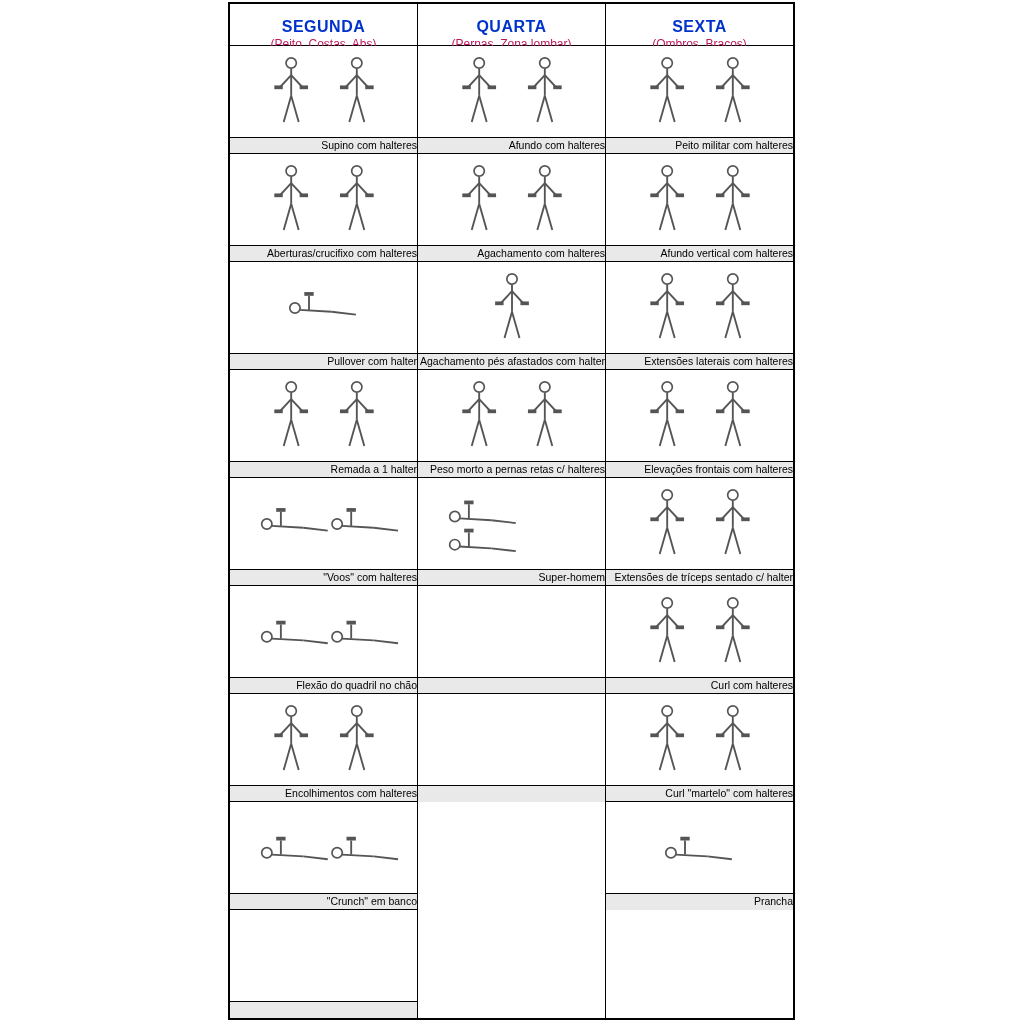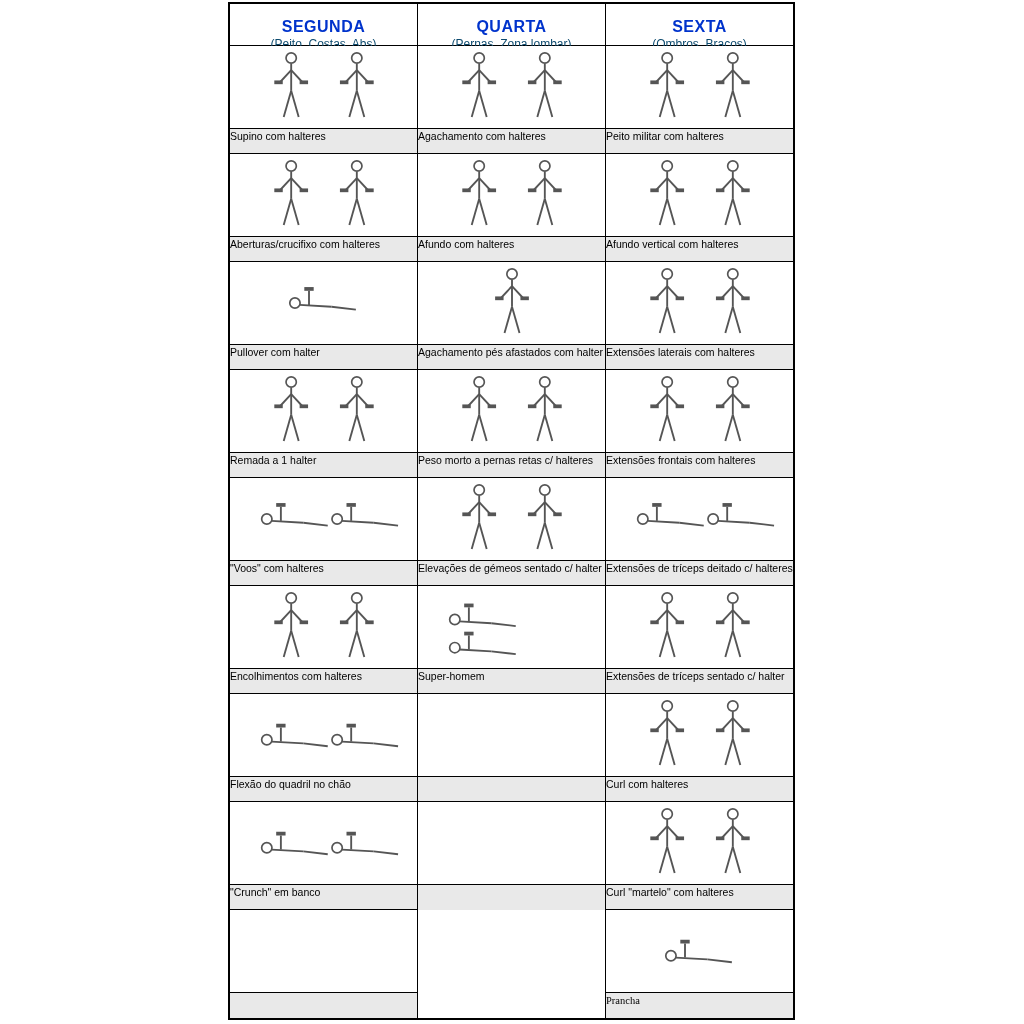--- a/index.html
+++ b/index.html
@@ -4,27 +4,27 @@
 <style>
   * { box-sizing: border-box; margin: 0; padding: 0; }
   html, body { width: 1024px; height: 1024px; background: #fff; font-family: "Liberation Sans", sans-serif; }
   .sheet { position: relative; width: 1024px; height: 1024px; background: #fff; }
   .table { position: absolute; left: 228px; top: 2px; width: 567px; height: 1018px;
            border: 2px solid var(--border, #000); display: flex; background: #fff; }
   .col { flex: 1 1 0; border-right: 1px solid var(--border, #000); display: flex; flex-direction: column; min-width: 0; }
   .col:last-child { border-right: none; }
   .hdr { height: 42px; border-bottom: 1px solid var(--border, #000); text-align: center; padding-top: 14px; }
   .day { color: var(--day_text, #0033cc); font-weight: bold; font-size: 16px; letter-spacing: 0.5px; }
-  .mus { font-size: 12px; color: #0c4a6e; margin-top: 1px; }
+  .mus { font-size: 12px; color: #be185d; margin-top: 1px; }
   .cell { height: 108px; display: flex; flex-direction: column; }
   .art { flex: 1 1 auto; display: flex; align-items: center; justify-content: center; overflow: hidden; background: #fff; }
-  .caption { height: 26px; line-height: 15px; font-size: 10.5px; color: #000; text-align: left;
+  .caption { height: 17px; line-height: 15px; font-size: 10.5px; color: #000; text-align: right;
              background: var(--caption_bg, #e9e9e9); border-top: 1px solid var(--border, #000);
              border-bottom: 1px solid var(--border, #000); overflow: hidden; white-space: nowrap; }
-  .cell:last-child .caption { border-bottom: none; font-family: Liberation Serif, serif; }
+  .cell:last-child .caption { border-bottom: none; }
   svg.figs { display: block; }
 </style>
 </head>
 <body>
 
 <svg width="0" height="0" style="position:absolute">
   <defs>
     <g id="fig-stand">
       <circle cx="20" cy="9" r="5.5" fill="#fff" stroke="#555" stroke-width="1.8"></circle>
       <line x1="20" y1="15" x2="20" y2="44" stroke="#555" stroke-width="2"></line>
@@ -93,34 +93,34 @@
           <svg class="figs" viewBox="0 0 160 80" width="150" height="76">
               <use href="#fig-lying" x="10" y="20"></use>
               <use href="#fig-lying" x="85" y="20"></use>
             </svg>
         </div>
         <div class="caption">"Voos" com halteres</div>
       </div>
       <div class="cell">
         <div class="art">
           <svg class="figs" viewBox="0 0 160 80" width="150" height="76">
-              <use href="#fig-stand" x="25"></use>
-              <use href="#fig-stand" x="95"></use>
-            </svg>
-        </div>
-        <div class="caption">Encolhimentos com halteres</div>
-      </div>
-      <div class="cell">
-        <div class="art">
-          <svg class="figs" viewBox="0 0 160 80" width="150" height="76">
               <use href="#fig-lying" x="10" y="25"></use>
               <use href="#fig-lying" x="85" y="25"></use>
             </svg>
         </div>
         <div class="caption">Flexão do quadril no chão</div>
+      </div>
+      <div class="cell">
+        <div class="art">
+          <svg class="figs" viewBox="0 0 160 80" width="150" height="76">
+              <use href="#fig-stand" x="25"></use>
+              <use href="#fig-stand" x="95"></use>
+            </svg>
+        </div>
+        <div class="caption">Encolhimentos com halteres</div>
       </div>
       <div class="cell">
         <div class="art">
           <svg class="figs" viewBox="0 0 160 80" width="150" height="76">
               <use href="#fig-lying" x="10" y="25"></use>
               <use href="#fig-lying" x="85" y="25"></use>
             </svg>
         </div>
         <div class="caption">"Crunch" em banco</div>
       </div>
@@ -135,56 +135,47 @@
         <div class="day">QUARTA</div>
         <div class="mus">(Pernas, Zona lombar)</div>
       </div>
       <div class="cell">
         <div class="art">
           <svg class="figs" viewBox="0 0 160 80" width="150" height="76">
               <use href="#fig-stand" x="25"></use>
               <use href="#fig-stand" x="95"></use>
             </svg>
         </div>
+        <div class="caption">Afundo com halteres</div>
+      </div>
+      <div class="cell">
+        <div class="art">
+          <svg class="figs" viewBox="0 0 160 80" width="150" height="76">
+              <use href="#fig-stand" x="25"></use>
+              <use href="#fig-stand" x="95"></use>
+            </svg>
+        </div>
         <div class="caption">Agachamento com halteres</div>
       </div>
       <div class="cell">
         <div class="art">
           <svg class="figs" viewBox="0 0 160 80" width="150" height="76">
-              <use href="#fig-stand" x="25"></use>
-              <use href="#fig-stand" x="95"></use>
-            </svg>
-        </div>
-        <div class="caption">Afundo com halteres</div>
-      </div>
-      <div class="cell">
-        <div class="art">
-          <svg class="figs" viewBox="0 0 160 80" width="150" height="76">
               <use href="#fig-stand" x="60"></use>
             </svg>
         </div>
         <div class="caption">Agachamento pés afastados com halter</div>
       </div>
       <div class="cell">
         <div class="art">
           <svg class="figs" viewBox="0 0 160 80" width="150" height="76">
               <use href="#fig-stand" x="25"></use>
               <use href="#fig-stand" x="95"></use>
             </svg>
         </div>
         <div class="caption">Peso morto a pernas retas c/ halteres</div>
-      </div>
-      <div class="cell">
-        <div class="art">
-          <svg class="figs" viewBox="0 0 160 80" width="150" height="76">
-              <use href="#fig-stand" x="25"></use>
-              <use href="#fig-stand" x="95"></use>
-            </svg>
-        </div>
-        <div class="caption">Elevações de gémeos sentado c/ halter</div>
       </div>
       <div class="cell">
         <div class="art">
           <svg class="figs" viewBox="0 0 160 80" width="150" height="76">
               <use href="#fig-lying" x="10" y="12"></use>
               <use href="#fig-lying" x="10" y="42"></use>
             </svg>
         </div>
         <div class="caption">Super-homem</div>
       </div>
@@ -230,30 +221,21 @@
         </div>
         <div class="caption">Extensões laterais com halteres</div>
       </div>
       <div class="cell">
         <div class="art">
           <svg class="figs" viewBox="0 0 160 80" width="150" height="76">
               <use href="#fig-stand" x="25"></use>
               <use href="#fig-stand" x="95"></use>
             </svg>
         </div>
-        <div class="caption">Extensões frontais com halteres</div>
-      </div>
-      <div class="cell">
-        <div class="art">
-          <svg class="figs" viewBox="0 0 160 80" width="150" height="76">
-              <use href="#fig-lying" x="10" y="20"></use>
-              <use href="#fig-lying" x="85" y="20"></use>
-            </svg>
-        </div>
-        <div class="caption">Extensões de tríceps deitado c/ halteres</div>
+        <div class="caption">Elevações frontais com halteres</div>
       </div>
       <div class="cell">
         <div class="art">
           <svg class="figs" viewBox="0 0 160 80" width="150" height="76">
               <use href="#fig-stand" x="25"></use>
               <use href="#fig-stand" x="95"></use>
             </svg>
         </div>
         <div class="caption">Extensões de tríceps sentado c/ halter</div>
       </div>

